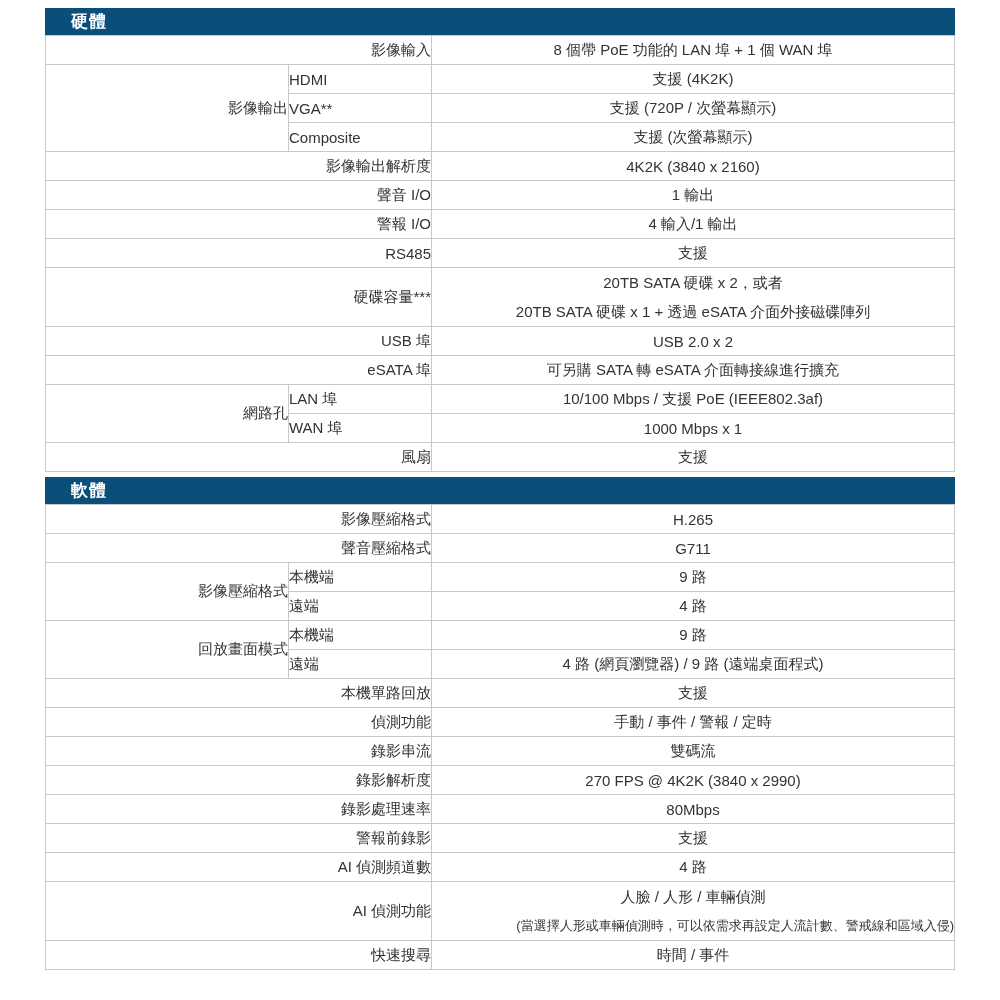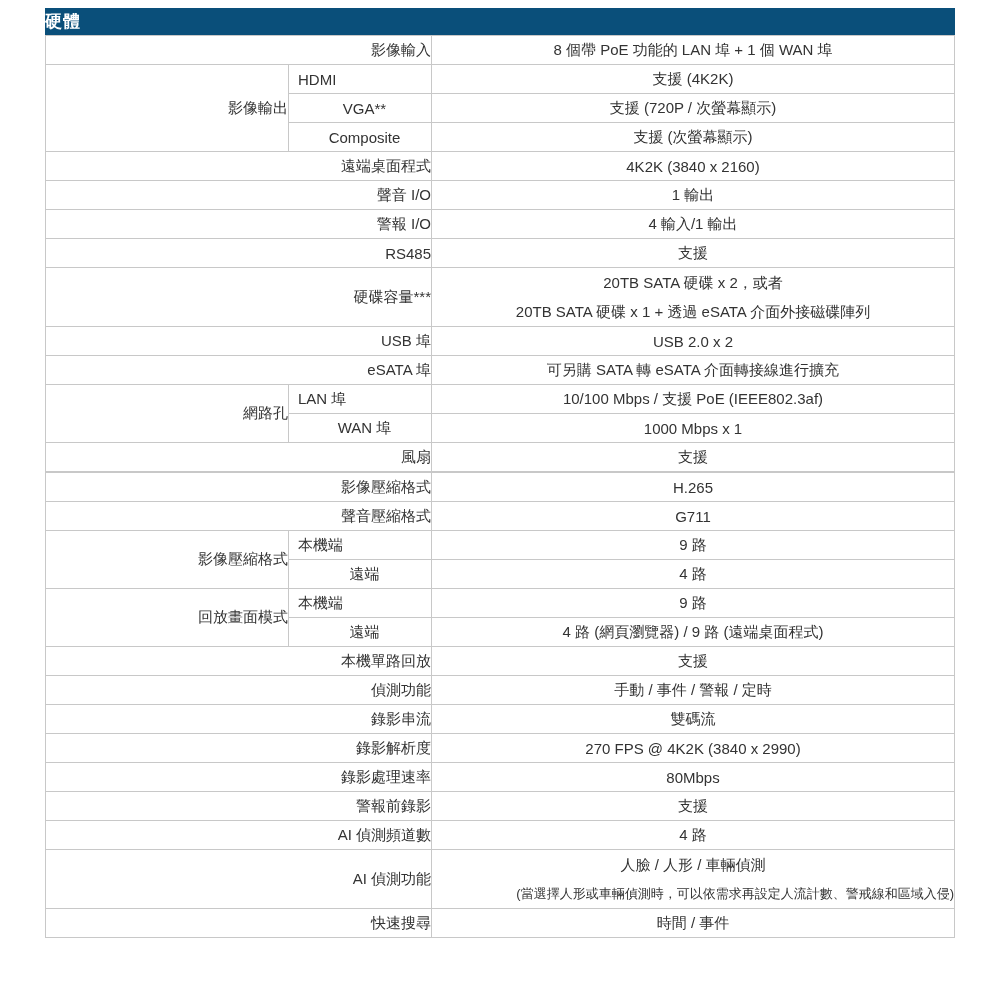--- a/index.html
+++ b/index.html
@@ -14,21 +14,21 @@
     font-family:"Liberation Sans","DejaVu Sans",sans-serif;
     color:var(--text);
     width:1000px;height:1000px;overflow:hidden;
   }
   .spec-wrap{margin:8px 45px 0 45px;width:910px;}
   .section-bar{
     background:var(--header-bg);
     color:var(--header-text);
     font-size:17px;font-weight:bold;
     height:27px;line-height:27px;
-    padding-left:0;box-sizing:border-box;
+    padding-left:26px;box-sizing:border-box;
     letter-spacing:1px;
   }
   .section-bar.second{margin-top:5px;}
   table.spec-table{
     width:100%;
     border-collapse:collapse;
     table-layout:fixed;
     font-size:15px;
   }
   col.c1{width:243px;}
@@ -36,23 +36,23 @@
   td{
     border:1px solid var(--border);
     height:29px;
     padding:0;
     box-sizing:border-box;
     vertical-align:middle;
     overflow:hidden;
     white-space:nowrap;
   }
   td.label{text-align:right;padding-left:11px;}
-  td.sub{text-align:left;padding-left:9px;}
+  td.sub{text-align:left;padding-left:0;}
   td.value{text-align:center;}
-  td.dt{border-top:1px dashed var(--dashed);text-align:center;}
+  td.dt{border-top:1px dashed var(--dashed);}
   td.multi{height:58px;margin-top:34px;}
   .vline{height:29px;line-height:29px;text-align:center;}
   .vline.small{font-size:13px;text-align:right;}
 </style>
 </head>
 <body>
 
 <div class="spec-wrap">
 
   <div class="section-bar">硬體</div>
@@ -75,21 +75,21 @@
       </tr>
       <tr>
         <td class="sub dt">VGA**</td>
         <td class="value dt">支援 (720P / 次螢幕顯示)</td>
       </tr>
       <tr>
         <td class="sub dt">Composite</td>
         <td class="value dt">支援 (次螢幕顯示)</td>
       </tr>
       <tr>
-        <td class="label" colspan="2">遠端桌面程式</td>
+        <td class="label" colspan="2">影像輸出解析度</td>
         <td class="value">4K2K (3840 x 2160)</td>
       </tr>
       <tr>
         <td class="label" colspan="2">聲音 I/O</td>
         <td class="value">1 輸出</td>
       </tr>
       <tr>
         <td class="label" colspan="2">警報 I/O</td>
         <td class="value">4 輸入/1 輸出</td>
       </tr>
@@ -121,20 +121,21 @@
         <td class="sub dt">WAN 埠</td>
         <td class="value dt">1000 Mbps x 1</td>
       </tr>
       <tr>
         <td class="label" colspan="2">風扇</td>
         <td class="value">支援</td>
       </tr>
     </tbody>
   </table>
 
+  <div class="section-bar second">軟體</div>
 
   <table class="spec-table">
     <colgroup>
         <col class="c1">
         <col class="c2">
         <col>
       </colgroup>
     <tbody>
       <tr>
         <td class="label" colspan="2">影像壓縮格式</td>

